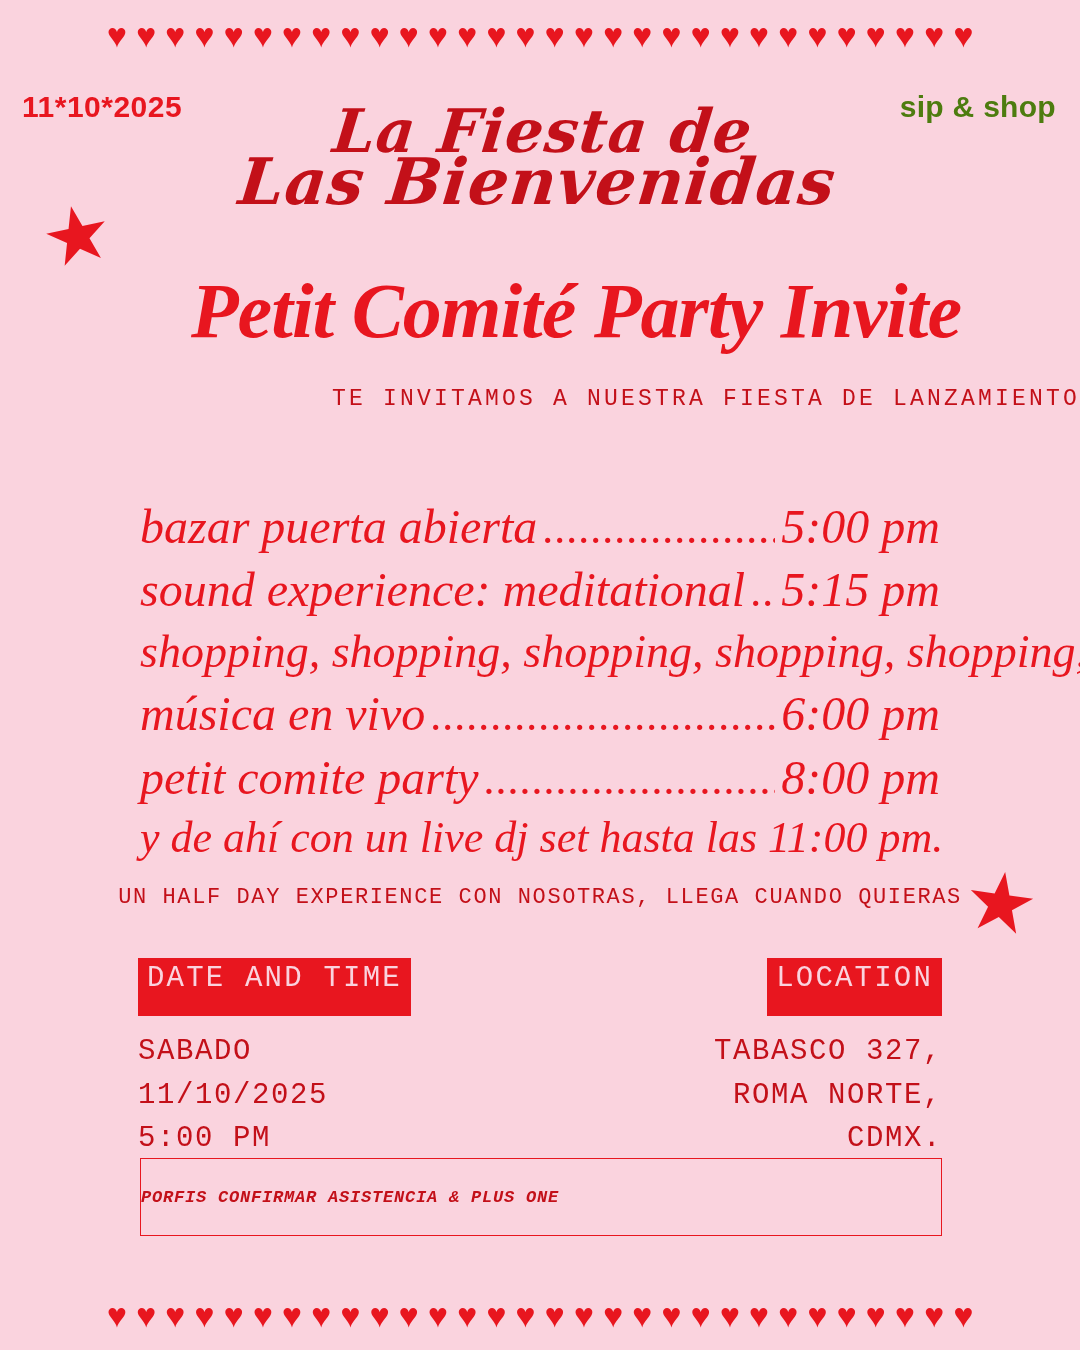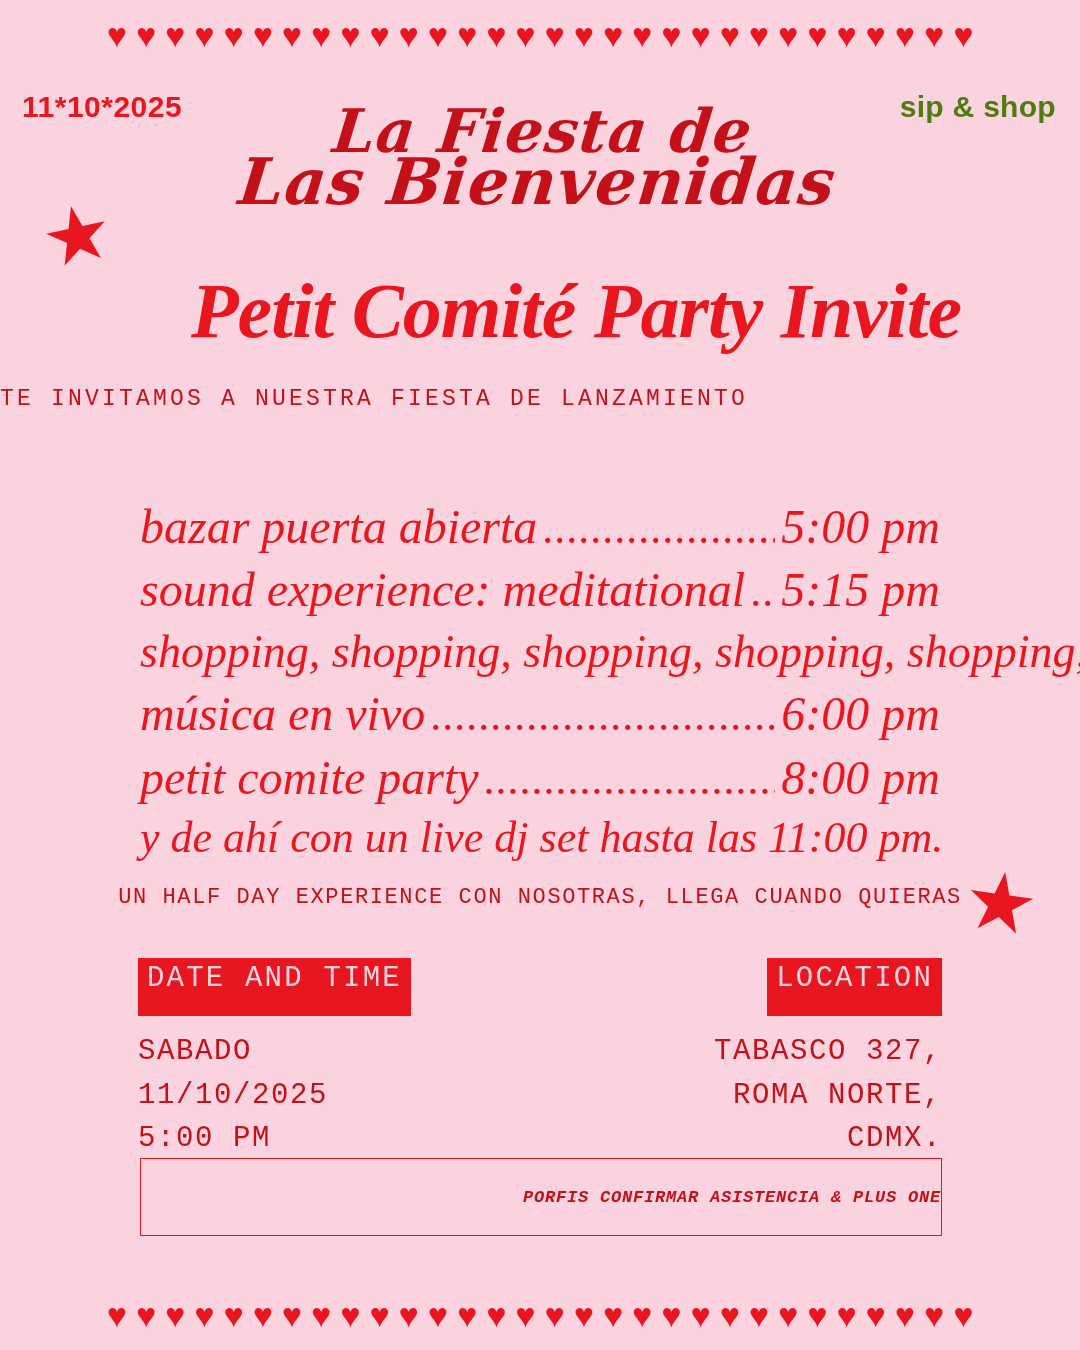--- a/index.html
+++ b/index.html
@@ -98,21 +98,21 @@
     line-height: 1;
     letter-spacing: -1px;
     padding-left: 36px;
   }
 
   .subhead {
     position: absolute;
     left: 0;
     top: 386px;
     width: 1080px;
-    text-align: left;
+    text-align: right;
     color: #c31019;
     font-family: "Liberation Mono", monospace;
     font-size: 23px;
     letter-spacing: 3.2px;
   }
 
   
   .star {
     position: absolute;
     color: #e8161f;
@@ -202,21 +202,21 @@
   
   .rsvp {
     position: absolute;
     left: 140px;
     top: 1158px;
     width: 800px;
     height: 76px;
     border: 1.5px solid #e8161f;
     display: flex;
     align-items: center;
-    justify-content: flex-end;
+    justify-content: flex-start;
   }
   .rsvp-text {
     color: #c31019;
     font-family: "Liberation Mono", monospace;
     font-style: italic;
     font-weight: bold;
     font-size: 17px;
     letter-spacing: 0.8px;
   }
 </style>

